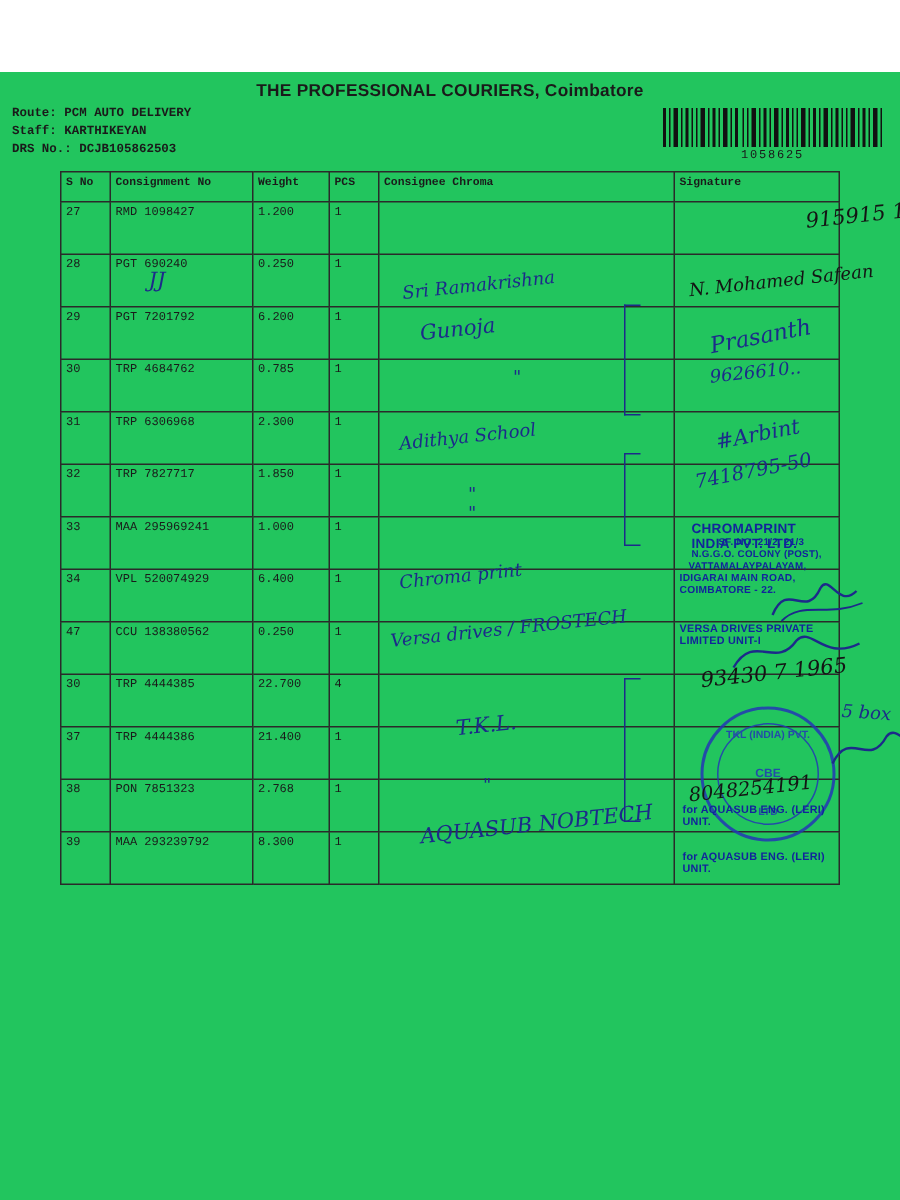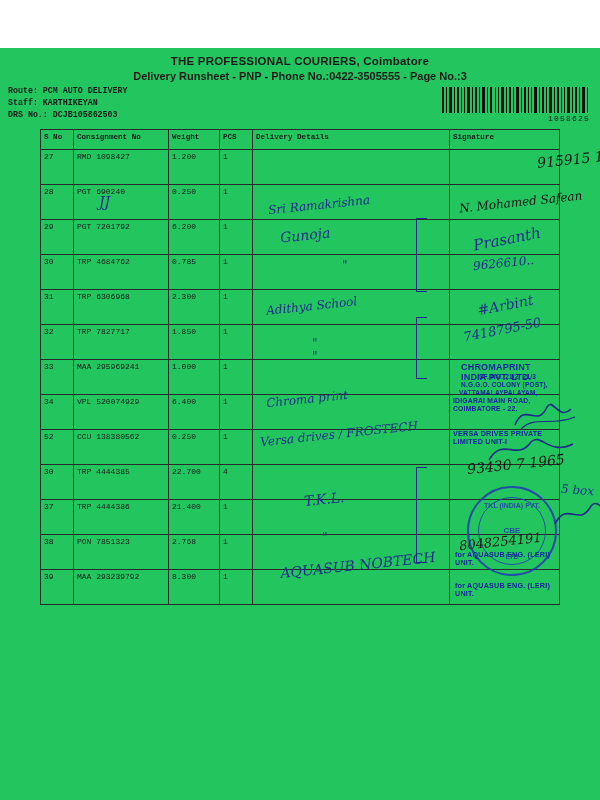--- a/index.html
+++ b/index.html
@@ -56,21 +56,21 @@
   .meta-right {
     font-size: 8.3px;
     line-height: 1.55;
     font-family: "Liberation Mono", monospace;
     font-weight: bold;
     padding-top: 10px;
     white-space: nowrap;
   }
   .barcode-wrap {
     padding-top: 2px;
-    text-align: right;
+    text-align: center;
   }
   .barcode {
     height: 26px;
     width: 150px;
     display: block;
   }
   .barcode-num {
     font-size: 8px;
     letter-spacing: 1.2px;
     margin-top: 1px;
@@ -172,21 +172,20 @@
     border-bottom: 1.4px solid #1c2a8a;
   }
 </style>
 </head>
 <body>
 
 <div class="page">
 
   <div class="hdr">
     <div class="company">THE PROFESSIONAL COURIERS, Coimbatore</div>
-    <div class="subtitle">Delivery Runsheet - PNP - Phone No.:0422-3505555 - Page No.:3</div>
   </div>
 
   <div class="meta-row">
     <div class="meta-left">
       <div>Route: PCM AUTO DELIVERY</div>
       <div>Staff: KARTHIKEYAN</div>
       <div>DRS No.: DCJB105862503</div>
     </div>
 
     <div class="barcode-wrap">
@@ -239,21 +238,21 @@
 
   </div>
 
   <table class="sheet">
     <thead>
       <tr>
         <th style="width:26px">S No</th>
         <th style="width:88px">Consignment No</th>
         <th style="width:44px">Weight</th>
         <th style="width:26px">PCS</th>
-        <th style="width:190px">Delivery Details</th>
+        <th style="width:190px">Consignee Chroma</th>
         <th>Signature</th>
       </tr>
     </thead>
     <tbody>
 
       <tr class="row">
         <td class="c-sno">27</td>
         <td class="c-cn">RMD 1098427</td>
         <td class="c-wt">1.200</td>
         <td class="c-pcs">1</td>
@@ -392,21 +391,21 @@
             <span class="stamp" style="left:0px; top:0px; font-size:6.8px;">IDIGARAI MAIN ROAD, COIMBATORE - 22.</span>
             <svg class="scribble" width="70" height="34" viewBox="0 0 70 34" style="left:58px; top:2px;">
               <path d="M4 26 C14 2, 26 30, 36 8 C42 -2, 48 22, 60 10" stroke-width="1.6"></path>
               <path d="M10 30 C24 16, 40 28, 64 18" stroke-width="1.2"></path>
             </svg>
           </div>
         </td>
       </tr>
 
       <tr class="row">
-        <td class="c-sno">52</td>
+        <td class="c-sno">47</td>
         <td class="c-cn">CCU 138380562</td>
         <td class="c-wt">0.250</td>
         <td class="c-pcs">1</td>
         <td class="c-det">
           <div class="cellwrap">
             <span class="hw med rot" style="left:4px; top:-4px;">Versa drives / FROSTECH</span>
           </div>
         </td>
         <td class="c-sig">
           <div class="cellwrap">

